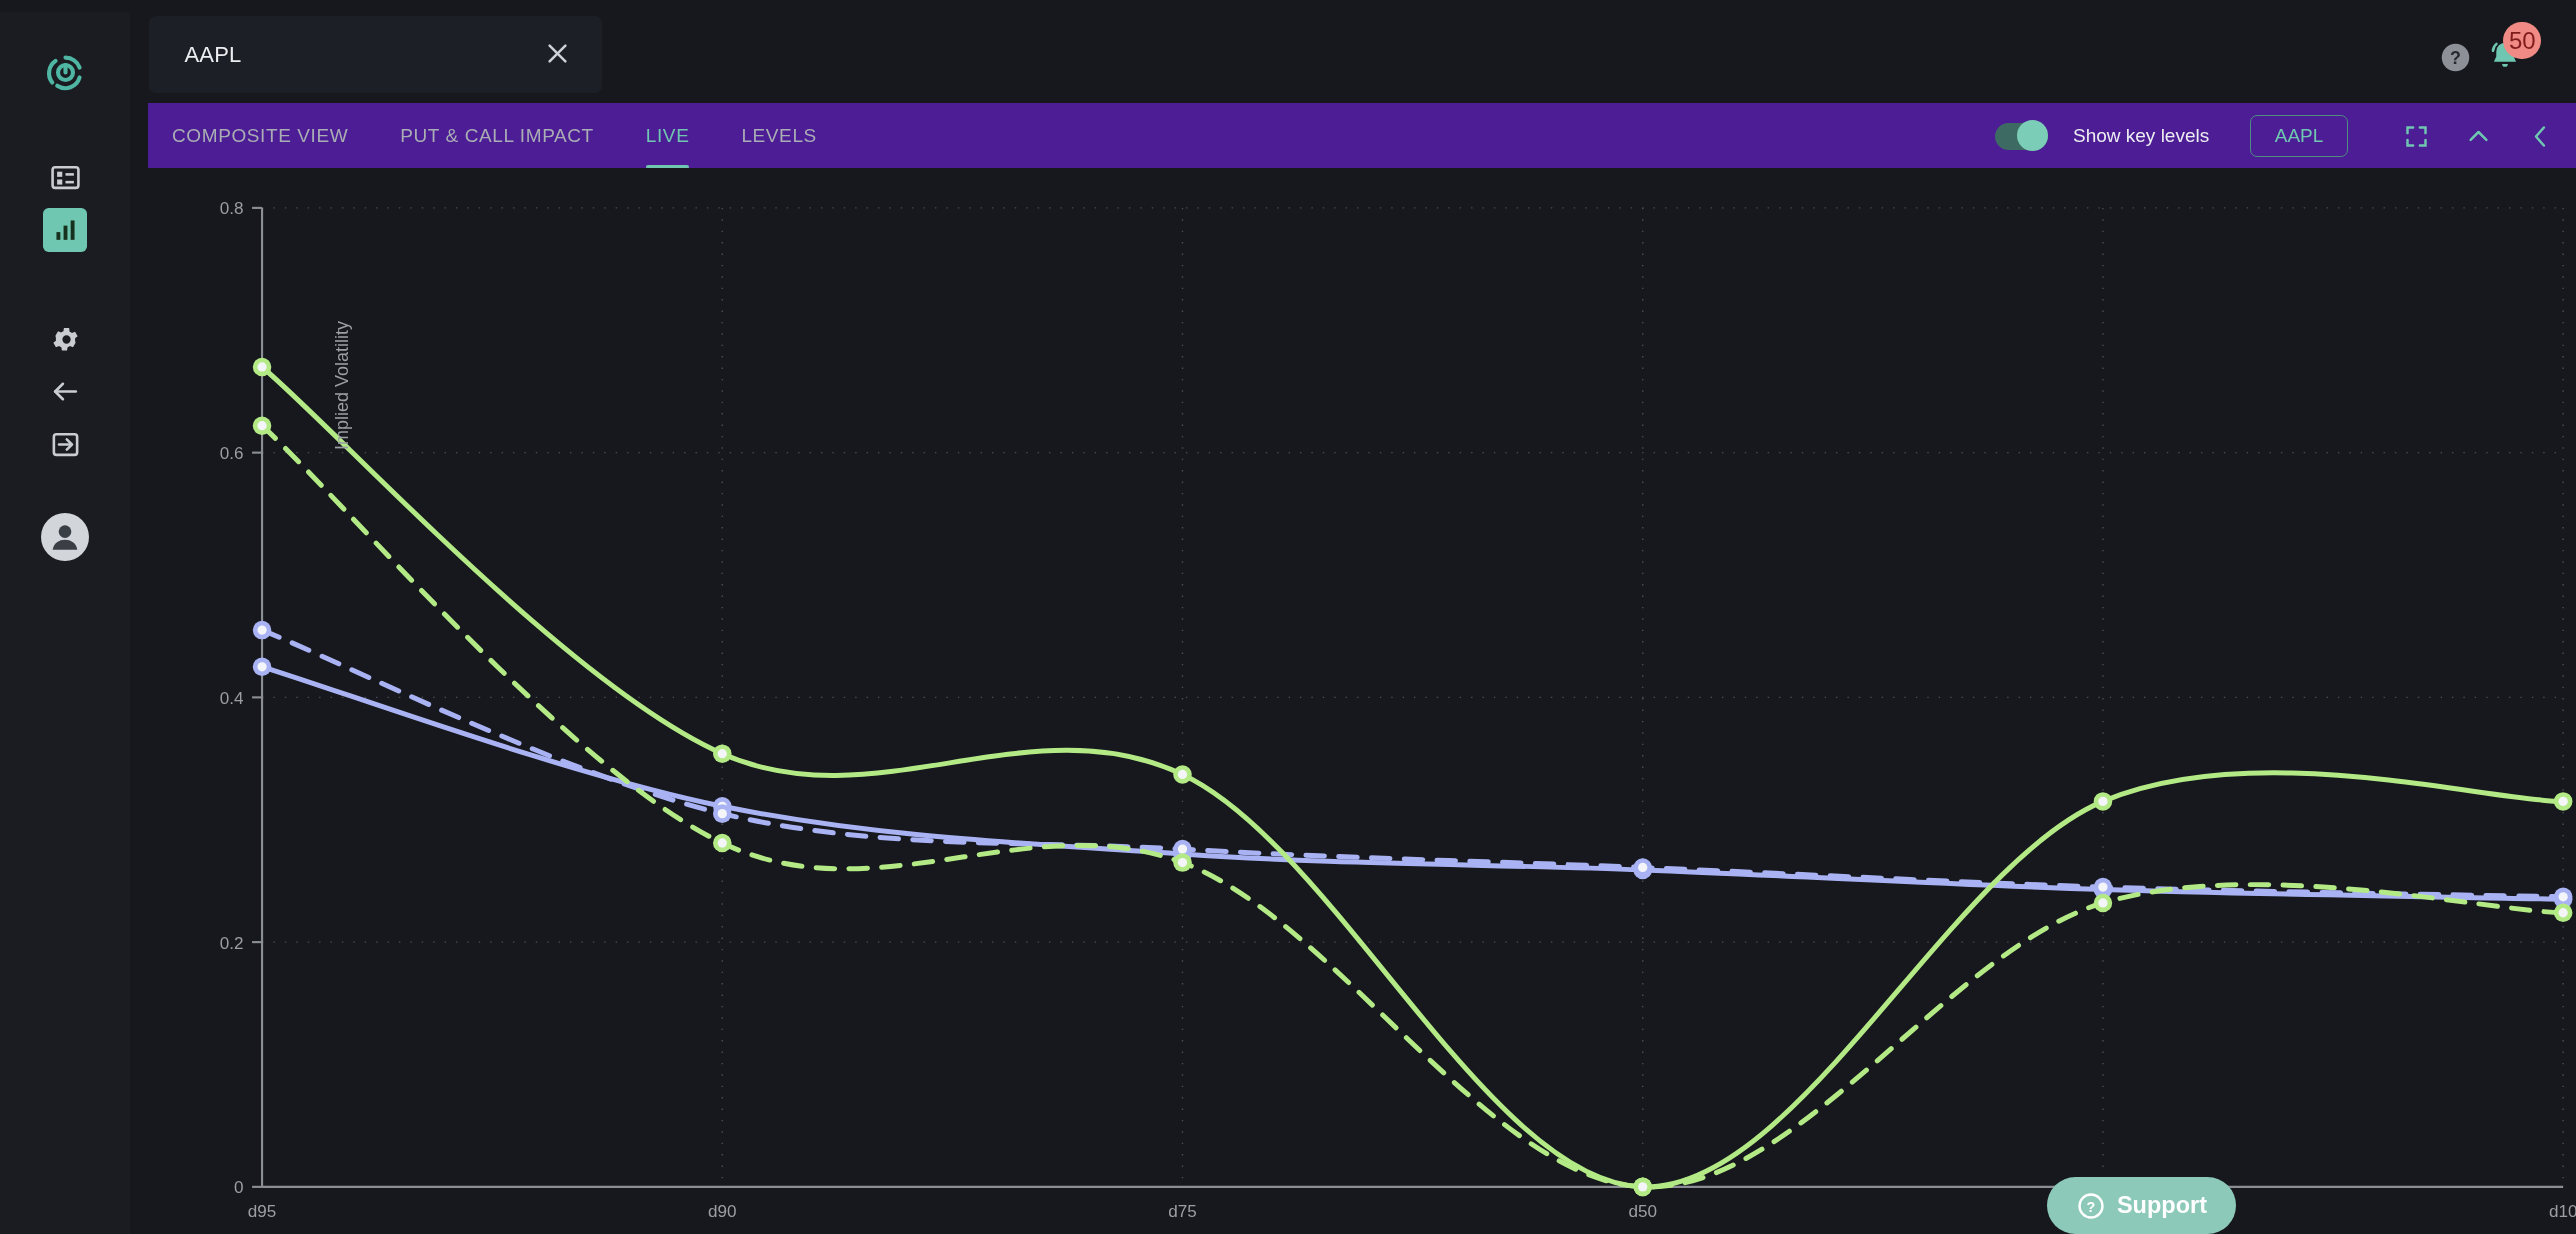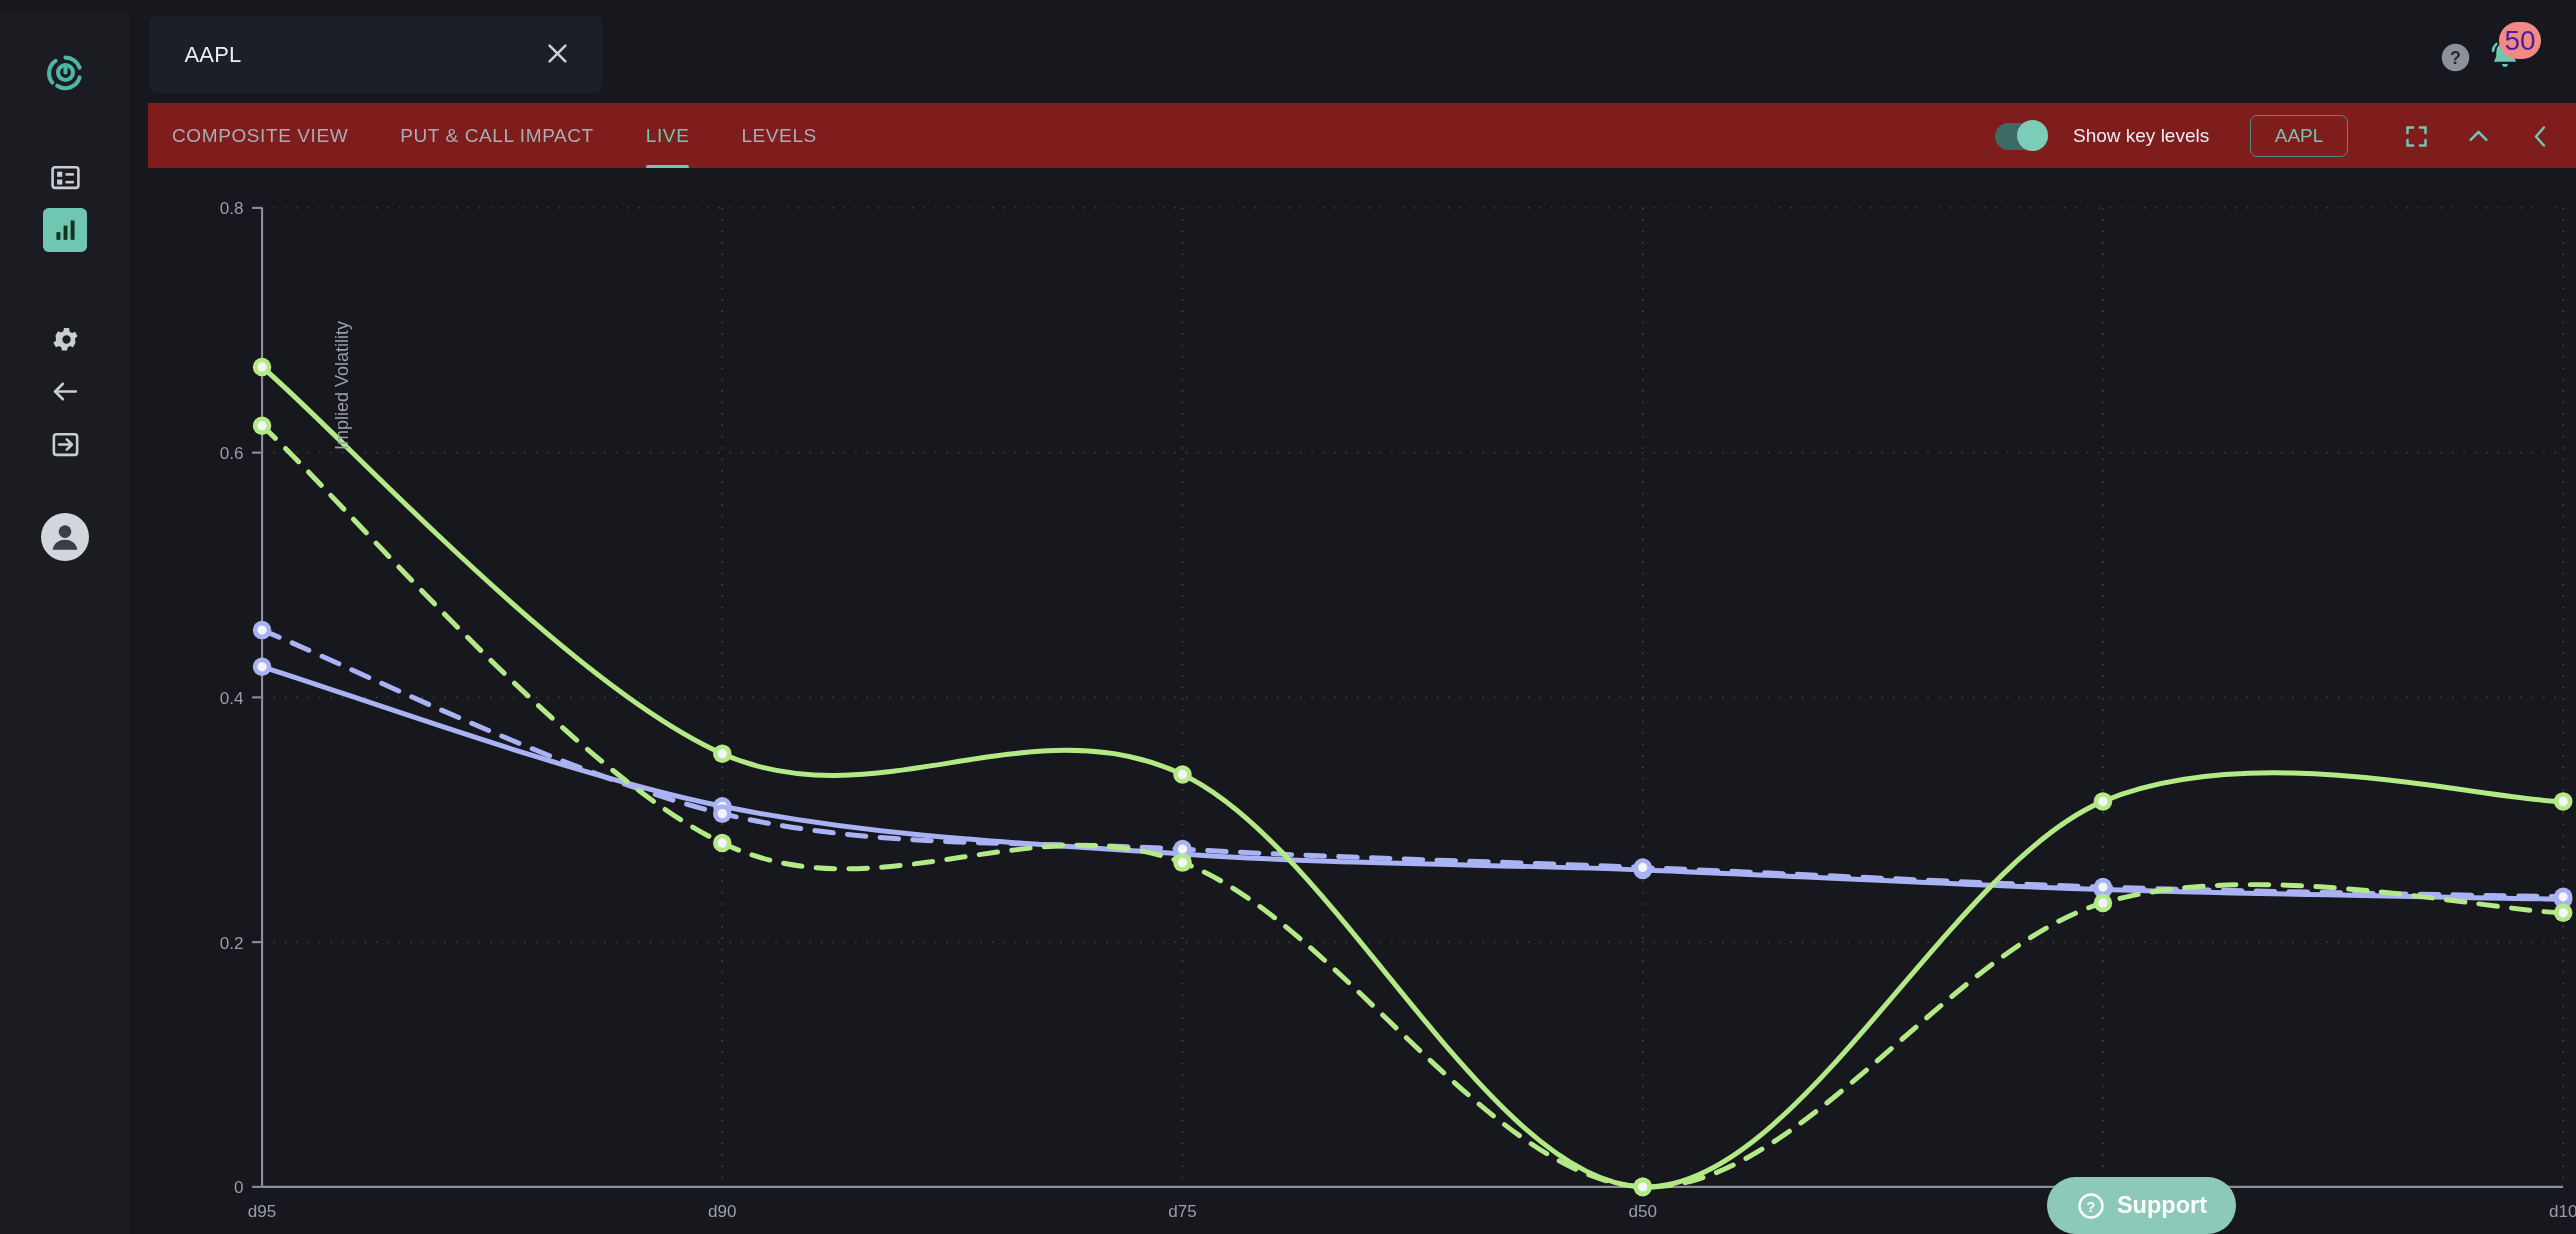--- a/index.html
+++ b/index.html
@@ -53,30 +53,30 @@
     width: 27px; height: 27px; cursor: pointer;
   }
   .help-icon {
     position: absolute; right: 104px; top: 28.5px;
     width: 33px; height: 33px; cursor: pointer;
   }
   .bell-wrap { position: absolute; right: 36px; top: 15.7px; width: 57px; height: 57px; cursor:pointer; }
   .bell-badge {
     position: absolute; right: -1.4px; top: -5.7px;
     min-width: 37px; height: 37px; border-radius: 18.5px;
-    background: #f08a84; color: #4c1d95;
-    font-size: 28px; display:flex; align-items:center; justify-content:center;
+    background: #f08a84; color: #7f1d1d;
+    font-size: 24px; display:flex; align-items:center; justify-content:center;
     padding: 0 5.7px; font-weight: 400;
   }
 
   
   .tabbar {
     position: absolute; left: 148px; top: 91px;
     width: 2428px; height: 66px;
-    background: #7f1d1d;
+    background: #4c1d95;
     display: flex; align-items: center;
   }
   .tab {
     height: 66px; display:flex; align-items:center;
     padding: 0 0px; margin-left: 26px; margin-right: 26px;
     font-size: 19px; letter-spacing: 0.6px; color: #a9adb4;
     cursor: pointer; position: relative;
   }
   .tab:first-child { margin-left: 24px; }
   .tab.active { color: #6fc7b1; }

